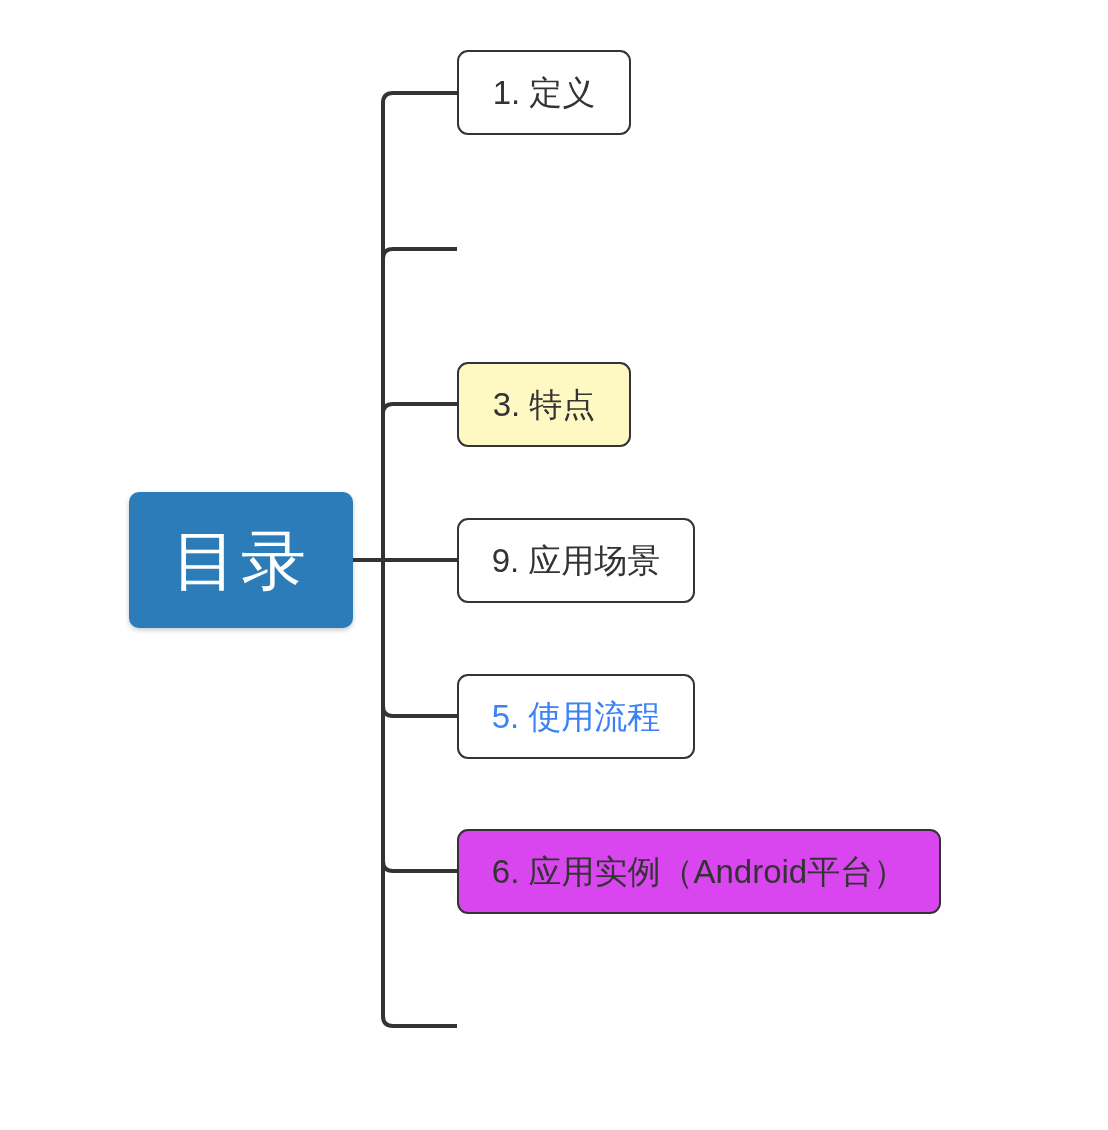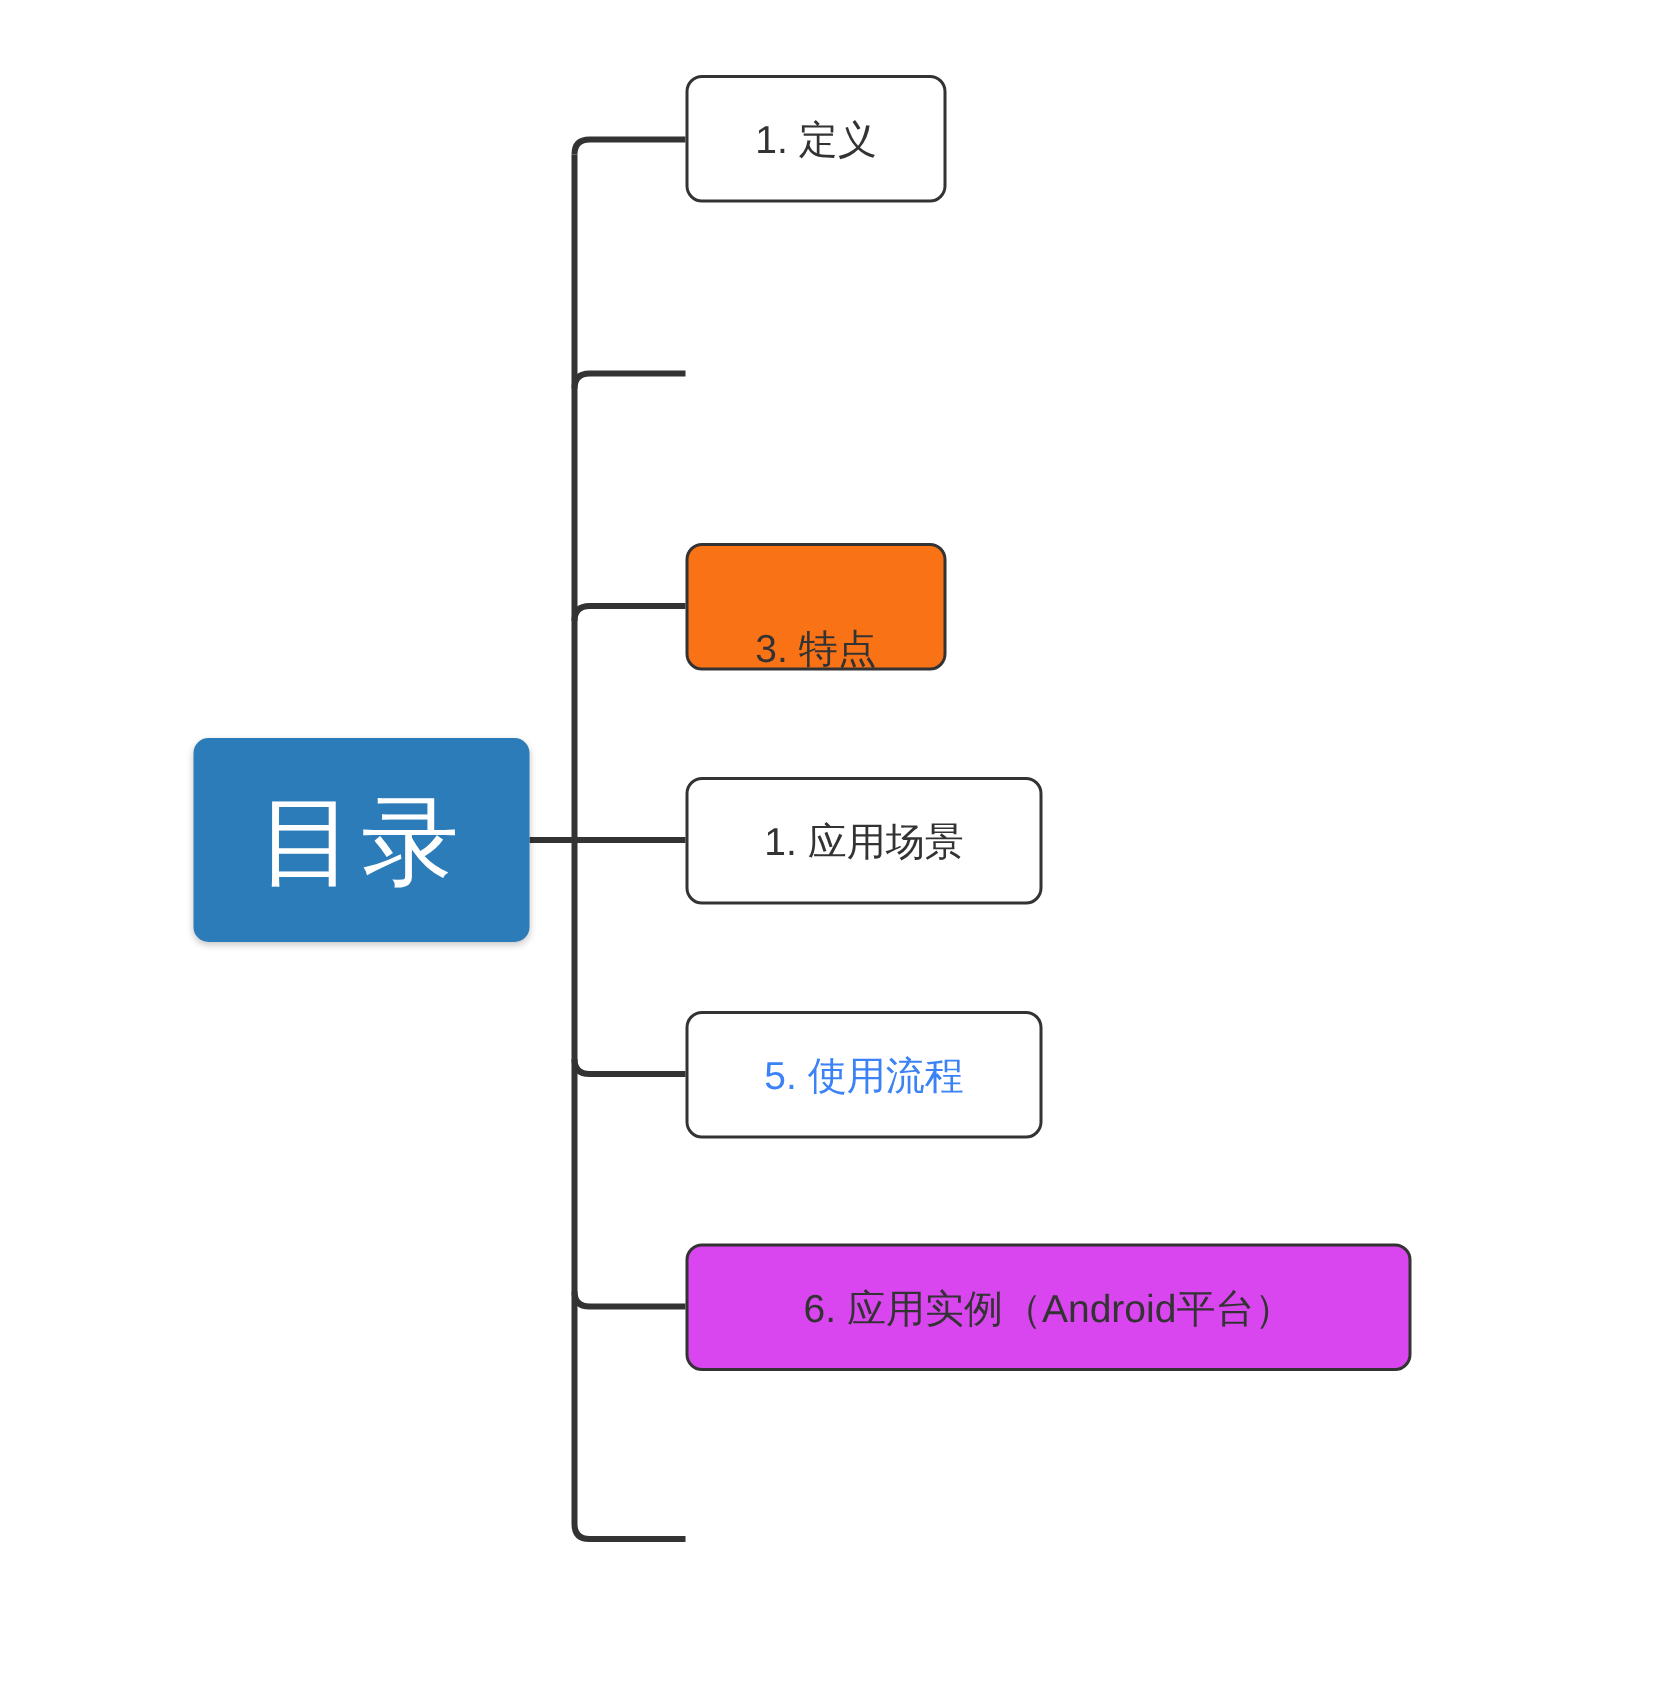--- a/index.html
+++ b/index.html
@@ -57,21 +57,21 @@
     border: 2px solid #333333;
     border-radius: 11px;
     display: flex;
     align-items: center;
     justify-content: center;
     box-sizing: border-box;
     z-index: 2;
   }
   .child-label {
     color: #333333;
-    font-size: 26px;
+    font-size: 33px;
     line-height: 1;
     white-space: nowrap;
     font-weight: 400;
   }
   .node-1 { left: 457px; top: 50px;   width: 174px; }
   .node-2 { left: 457px; top: 206px;  width: 174px; }
   .node-3 { left: 457px; top: 362px;  width: 174px; }
   .node-4 { left: 457px; top: 518px;  width: 238px; }
   .node-5 { left: 457px; top: 674px;  width: 238px; }
   .node-6 { left: 457px; top: 829px;  width: 484px; }
@@ -98,26 +98,26 @@
 
   <div class="root-node" id="root-node" style="background: rgb(43, 124, 185);">
     <span class="root-label" style="color: rgb(255, 255, 255);">目录</span>
   </div>
 
   <div class="child-node node-1" style="border-color: rgb(51, 51, 51); background: rgb(255, 255, 255);">
     <span class="child-label" style="color: rgb(51, 51, 51);">1. 定义</span>
   </div>
 
 
-  <div class="child-node node-3" style="border-color: rgb(51, 51, 51); background: #f97316; align-items: flex-end;">
+  <div class="child-node node-3" style="border-color: rgb(51, 51, 51); background: #fef9c3;">
     <span class="child-label" style="color: rgb(51, 51, 51);">3. 特点</span>
   </div>
 
   <div class="child-node node-4" style="border-color: rgb(51, 51, 51); background: rgb(255, 255, 255);">
-    <span class="child-label" style="color: rgb(51, 51, 51);">1. 应用场景</span>
+    <span class="child-label" style="color: rgb(51, 51, 51);">9. 应用场景</span>
   </div>
 
   <div class="child-node node-5" style="border-color: rgb(51, 51, 51); background: rgb(255, 255, 255);">
     <span class="child-label" style="color: #3b82f6;">5. 使用流程</span>
   </div>
 
   <div class="child-node node-6" style="border-color: rgb(51, 51, 51); background: #d946ef;">
     <span class="child-label" style="color: rgb(51, 51, 51);">6. 应用实例（Android平台）</span>
   </div>
 

